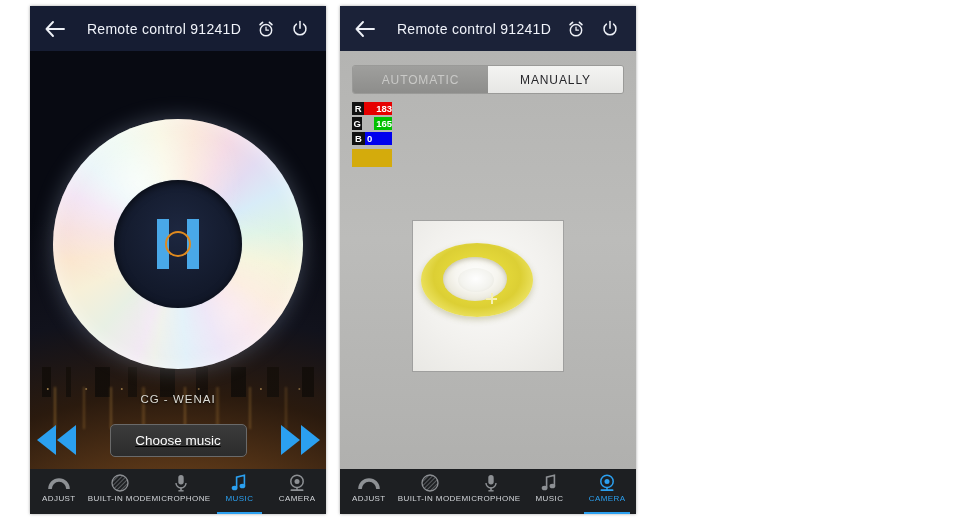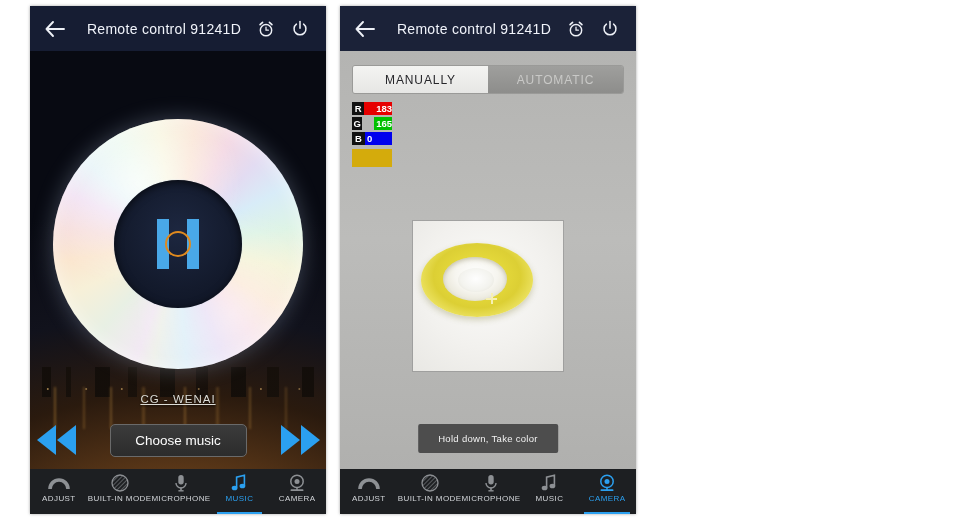--- a/index.html
+++ b/index.html
@@ -180,32 +180,32 @@
 
   .track-name{
     position:absolute;
     left:0;right:0;
     top:342px;
     text-align:center;
     color:#dcdcd6;
     font-size:11.5px;
     letter-spacing:1px;
     text-shadow:0 1px 2px rgba(0,0,0,.8);
-    text-decoration:underline;
   }
 
   
   .transport{
     position:absolute;
     left:0;right:0;
     top:368px;
     height:42px;
     display:flex;align-items:center;justify-content:space-between;
     padding:0 0;
     box-sizing:border-box;
+    text-decoration:underline;
   }
   .nav-tri{
     width:52px;height:30px;
     display:flex;align-items:center;justify-content:center;gap:1px;
     cursor:pointer;
   }
   .tri{
     width:0;height:0;
     border-top:15px solid transparent;
     border-bottom:15px solid transparent;
@@ -534,22 +534,22 @@
             <path d="M6 4.6 A6.6 6.6 0 1 0 14 4.6" fill="none" stroke="currentColor" stroke-width="1.7" stroke-linecap="round"></path>
             <path d="M10 1.6 V9.2" fill="none" stroke="currentColor" stroke-width="1.7" stroke-linecap="round"></path>
           </svg>
       </div>
     </div>
   </div>
 
   <div class="camera-body">
 
     <div class="seg-tabs">
+      <div class="seg inactive">AUTOMATIC</div>
       <div class="seg active">MANUALLY</div>
-      <div class="seg inactive">AUTOMATIC</div>
     </div>
 
     <div class="rgb-readout">
       <div class="rgb-row r">
         <div class="rgb-key">R</div>
         <div class="rgb-val">183</div>
       </div>
       <div class="rgb-row g">
         <div class="rgb-key">G</div>
         <div class="rgb-val">165</div>
@@ -563,21 +563,20 @@
 
     <div class="photo-frame">
       <div class="photo-inner">
         <div class="tape-roll"></div>
         <div class="tape-hole"></div>
         <div class="tape-core"></div>
         <div class="crosshair"></div>
       </div>
     </div>
 
-    <div class="take-color-btn">Hold down, Take color</div>
   </div>
 
   <div class="bottomnav">
     <div class="nav-item">
       <div class="nav-ico">
         <svg width="22" height="14" viewBox="0 0 22 14">
             <path d="M2 13 A9 9 0 0 1 20 13" fill="none" stroke="currentColor" stroke-width="3.6"></path>
             <path d="M6.4 13 A4.6 4.6 0 0 1 15.6 13" fill="none" stroke="#1d1f22" stroke-width="1.4"></path>
           </svg>
       </div>

